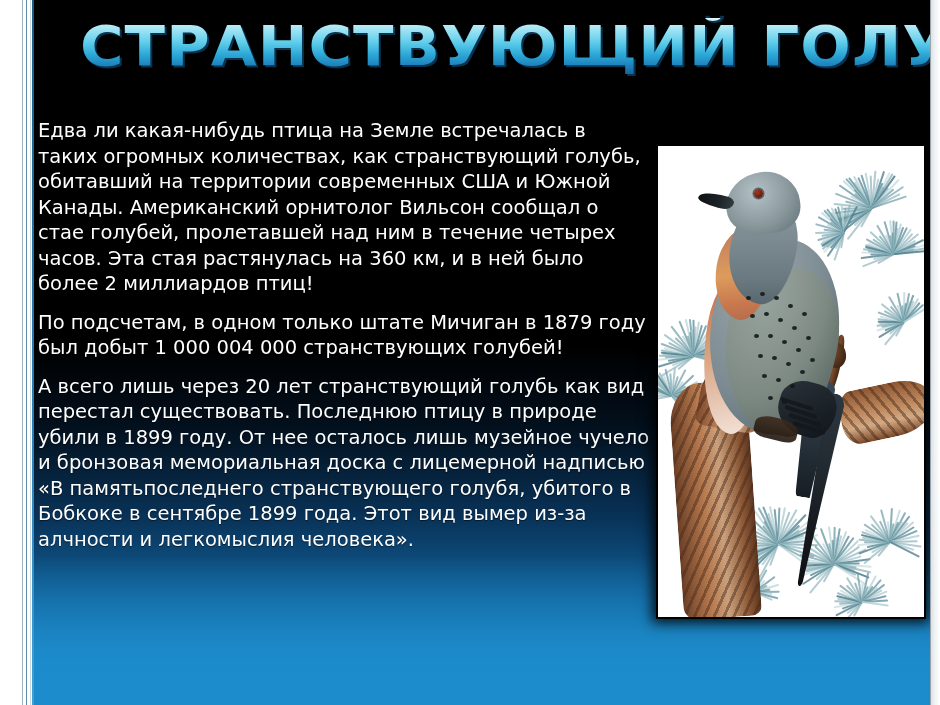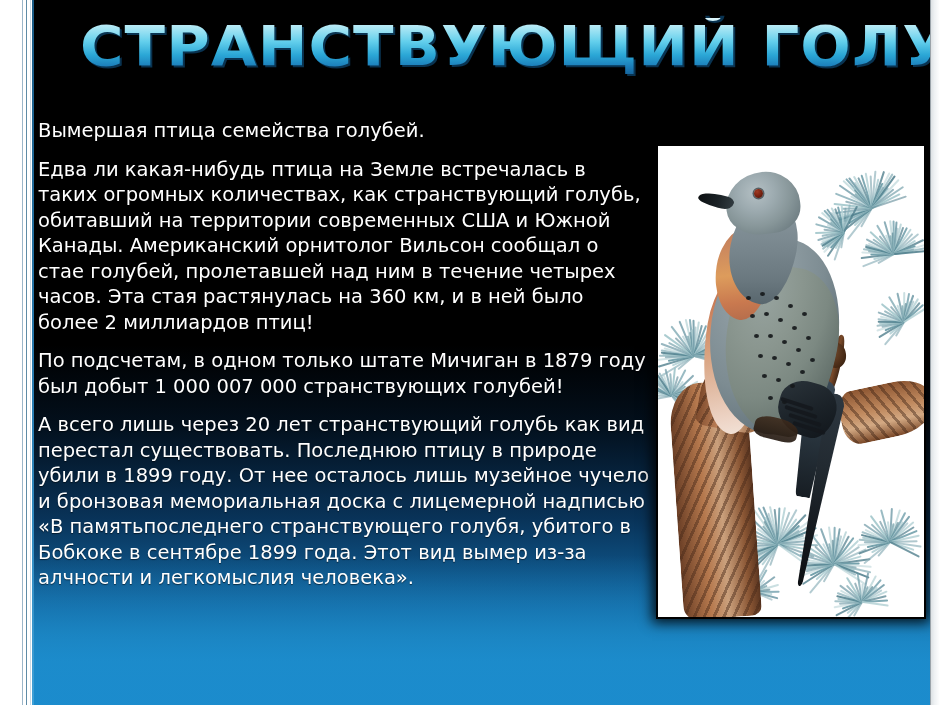--- a/index.html
+++ b/index.html
@@ -433,23 +433,22 @@
     <div class="rule-thick"></div>
   </div>
 
   <div class="right-edge"></div>
   <div class="right-edge-line"></div>
 
   <div class="title-shadow">СТРАНСТВУЮЩИЙ  ГОЛУБЬ</div>
   <div class="title">СТРАНСТВУЮЩИЙ  ГОЛУБЬ</div>
 
   <div class="body-copy">
-    <p>Вымершая птица семейства голубей.</p>
     <p>Едва ли какая-нибудь птица на Земле встречалась в таких огромных количествах, как странствующий голубь, обитавший на территории современных США и Южной Канады. Американский орнитолог Вильсон сообщал о стае голубей, пролетавшей над ним в течение четырех часов. Эта стая растянулась на 360 км, и в ней было более 2 миллиардов птиц!</p>
-    <p>По подсчетам, в одном только штате Мичиган в 1879 году был добыт 1 000 007 000 странствующих голубей!</p>
+    <p>По подсчетам, в одном только штате Мичиган в 1879 году был добыт 1 000 004 000 странствующих голубей!</p>
     <p>А всего лишь через 20 лет странствующий голубь как вид перестал существовать. Последнюю птицу в природе убили в 1899 году. От нее осталось лишь музейное чучело и бронзовая мемориальная доска с лицемерной надписью «В памятьпоследнего странствующего голубя, убитого в Бобкоке в сентябре 1899 года. Этот вид вымер из-за алчности и легкомыслия человека».</p>
   </div>
 
   <div class="pic-frame">
     <div class="pic-canvas">
 
       <div class="needles" id="needles-layer">
           <i class="needle" style="left:214px; top:62px; height:22.0px; background:#6f9aa6; transform: translate(-1px,-22.0px) rotate(-150.0deg); opacity:0.55;"></i>
           <i class="needle" style="left:214px; top:62px; height:39.9px; background:#86adb6; transform: translate(-1px,-39.9px) rotate(-142.2deg); opacity:0.63;"></i>
           <i class="needle" style="left:214px; top:62px; height:25.0px; background:#9ec4c9; transform: translate(-1px,-25.0px) rotate(-135.0deg); opacity:0.71;"></i>

